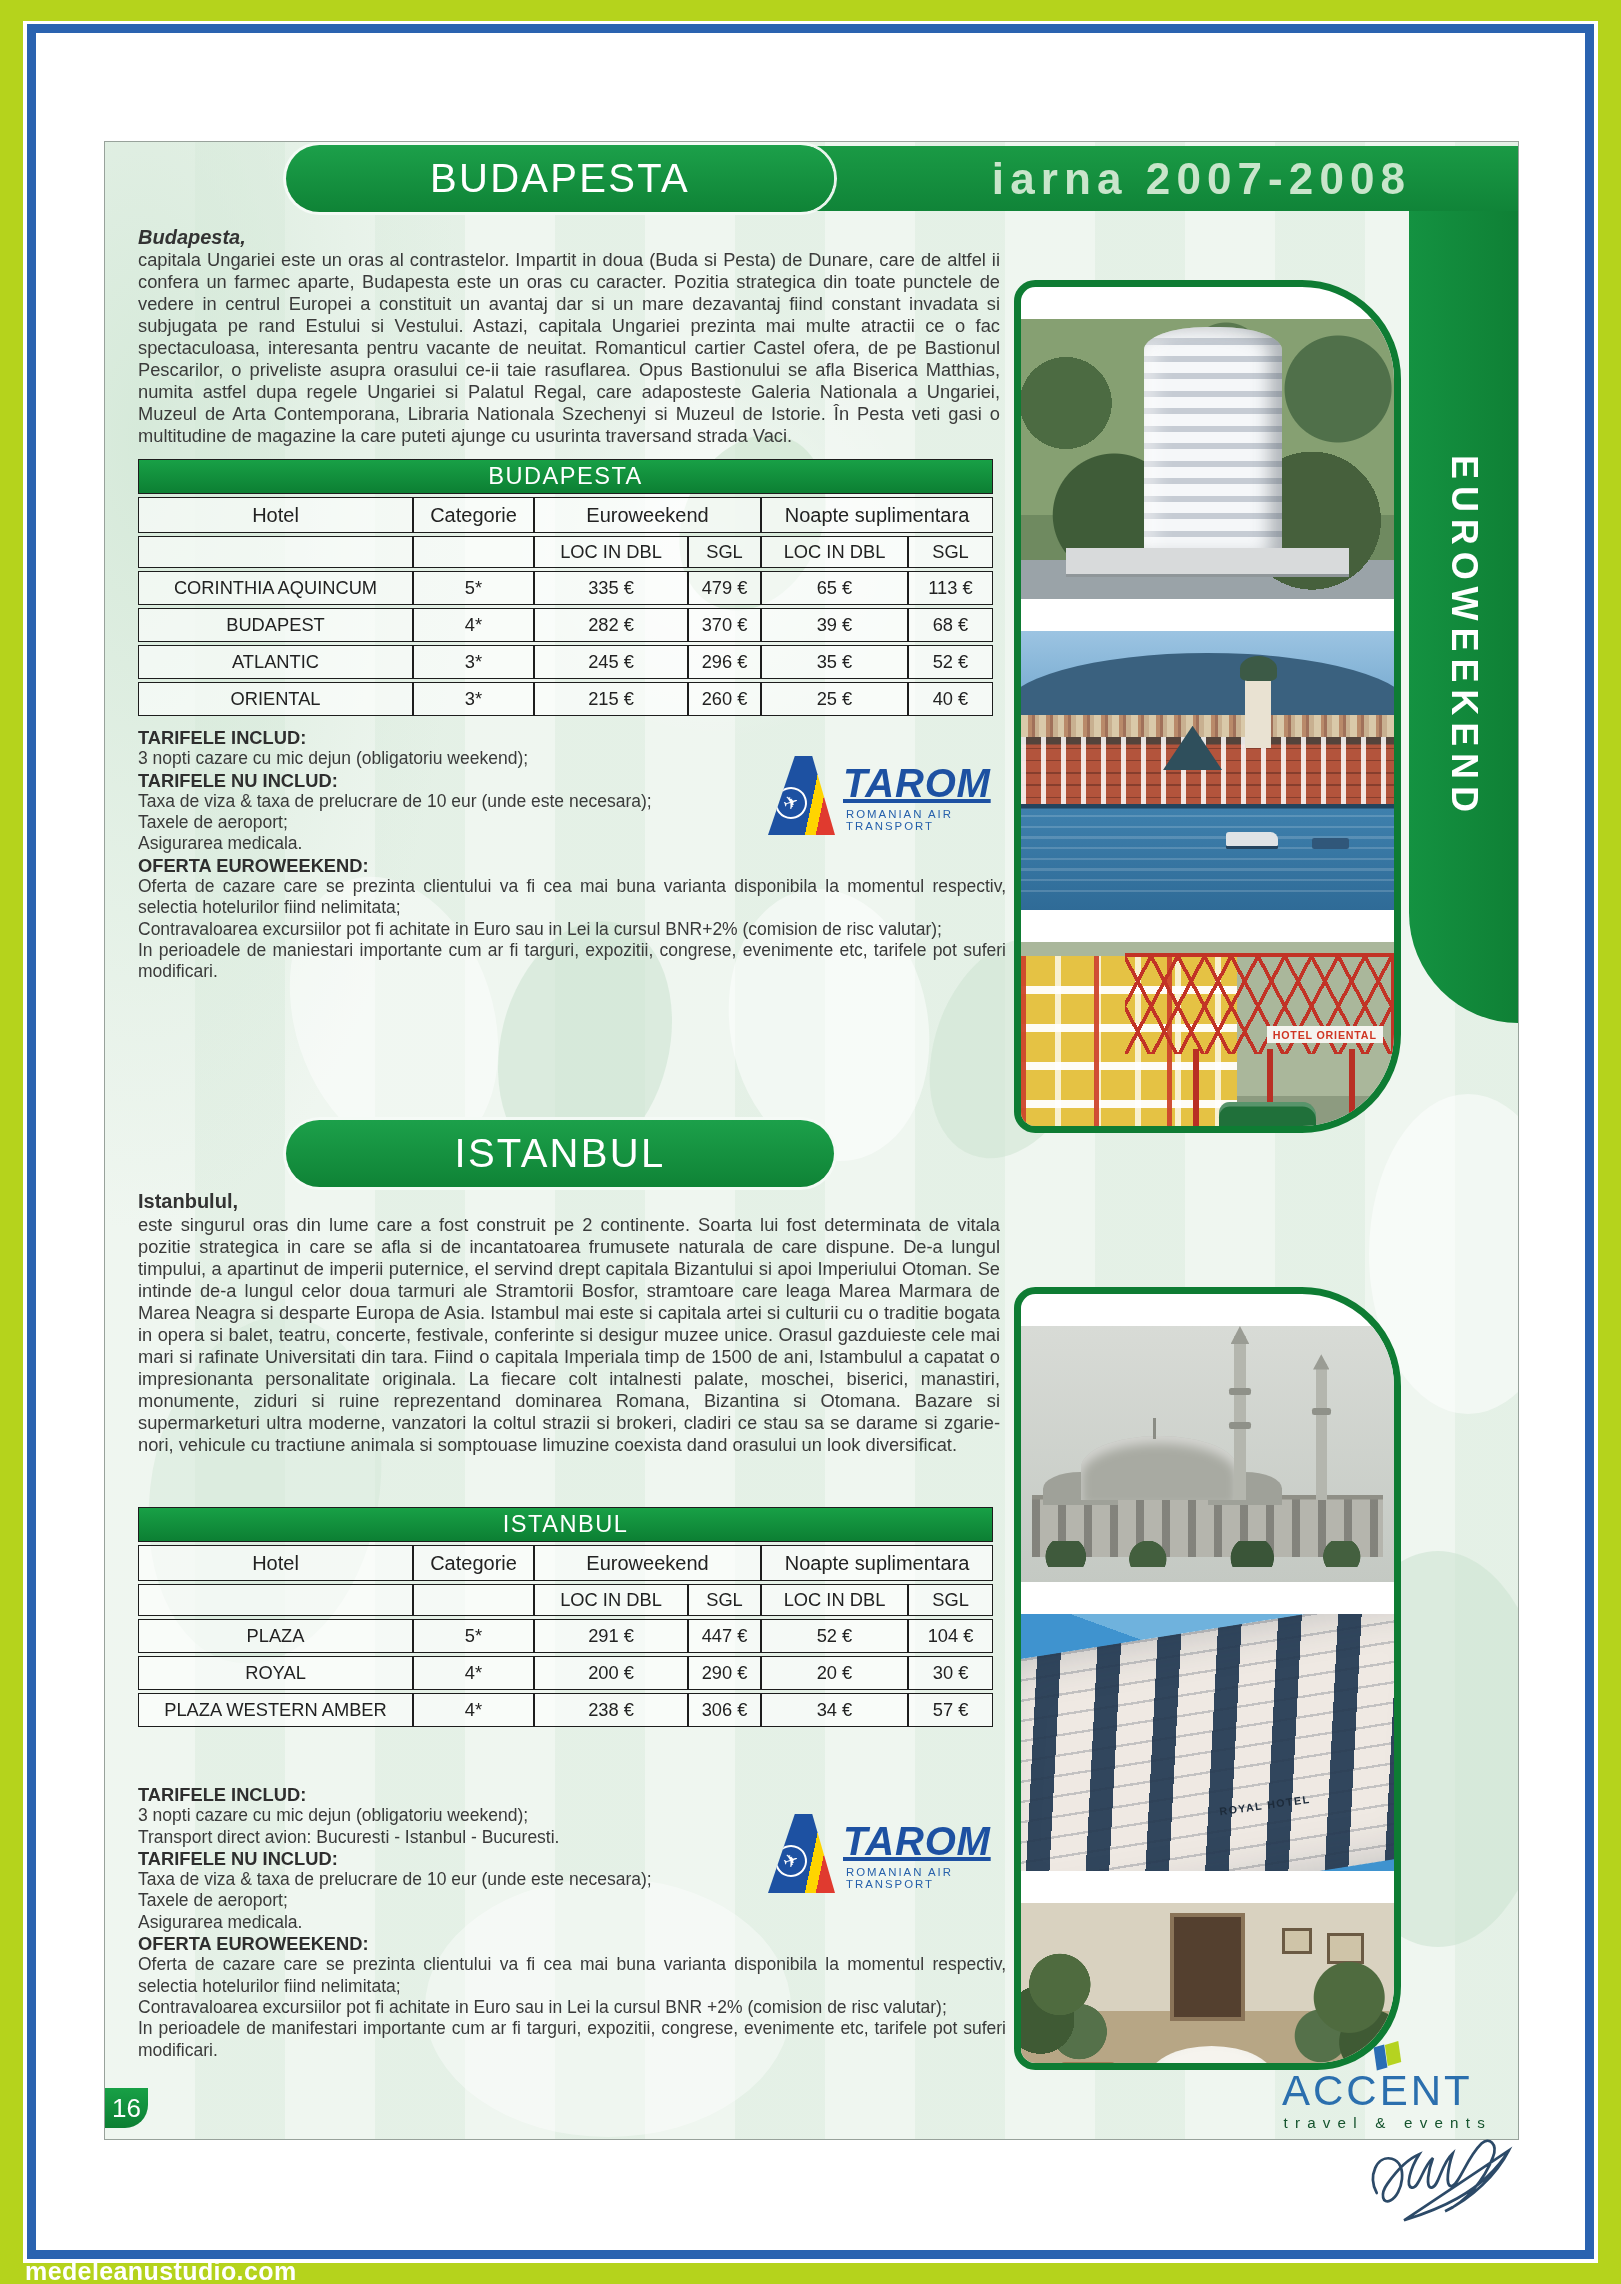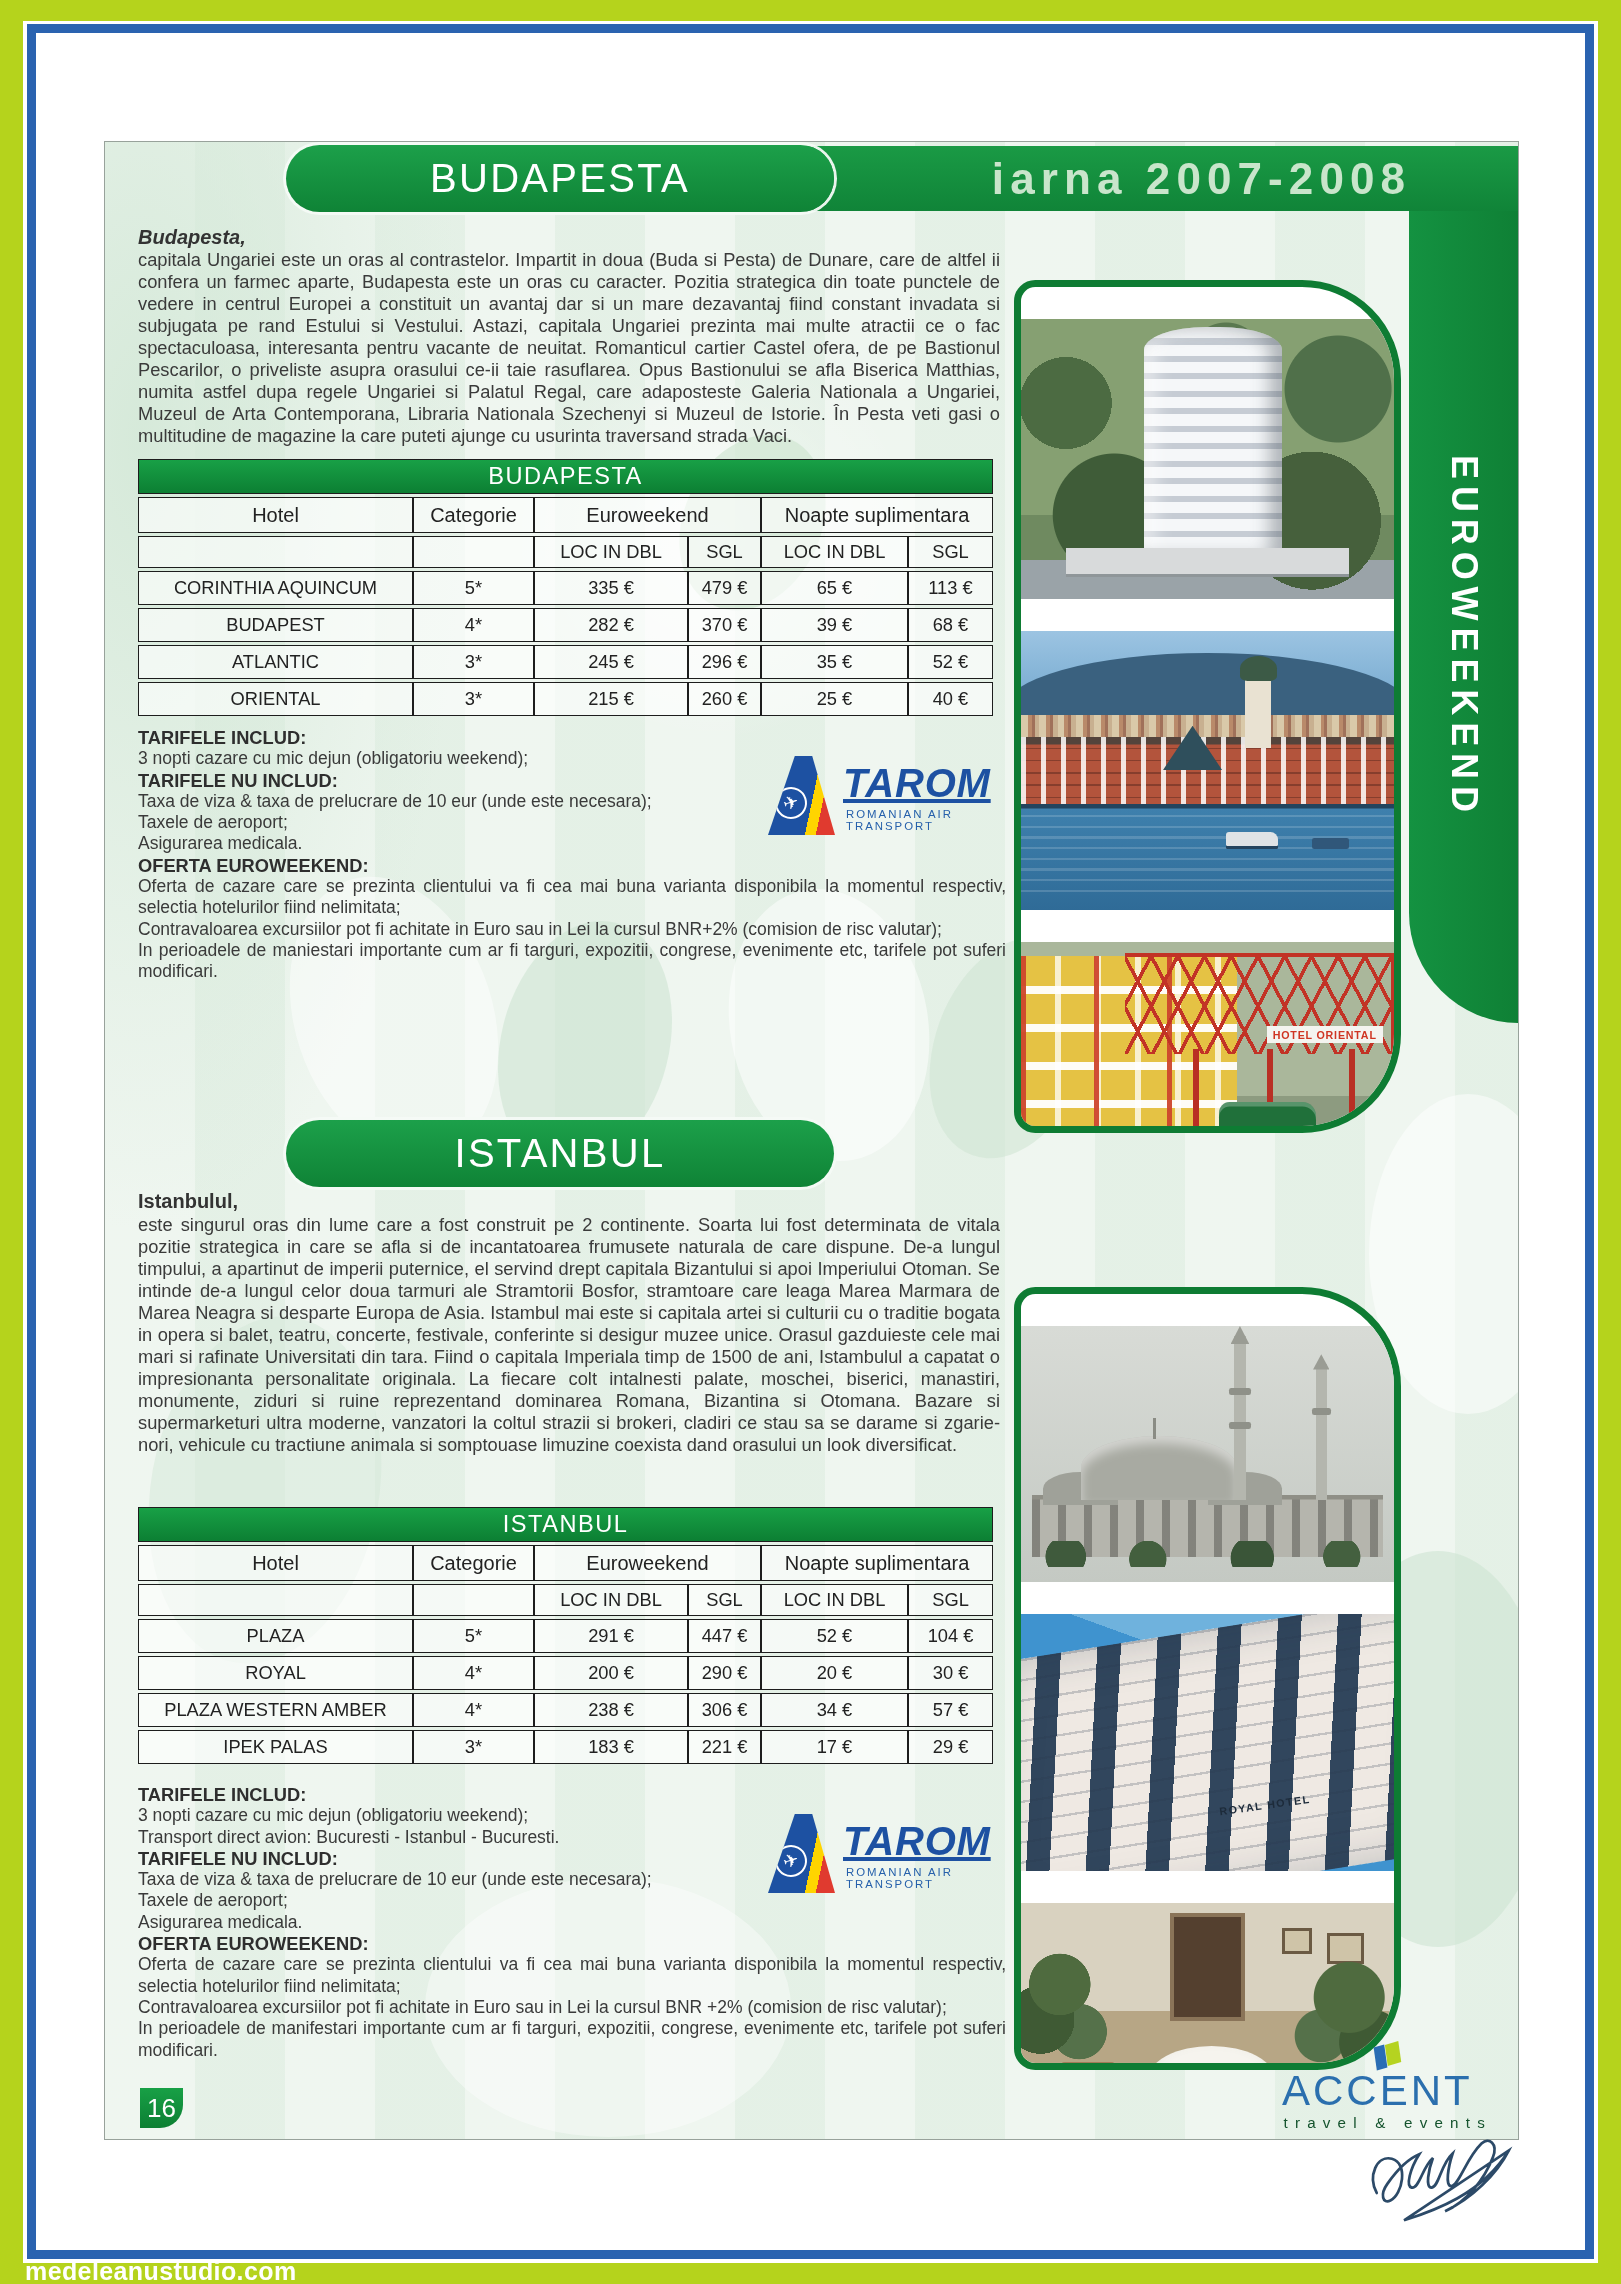--- a/index.html
+++ b/index.html
@@ -78,21 +78,21 @@
   .tarom-circle { position:absolute; left:6.9px; top:30.5px; width:32px; height:32px; border:2.3px solid #fff;
                   border-radius:50%; color:#fff; display:flex; align-items:center; justify-content:center;
                   font-size:18.3px; transform:rotate(-18deg); }
   .tarom-name { position:absolute; left:75px; top:4.6px; font-size:40px; font-weight:bold; font-style:italic;
                 color:#1d51a2; letter-spacing:0.8px;text-decoration:underline; }
   .tarom-sub { position:absolute; left:78px; top:52px; font-size:11.4px; color:#2660ab; letter-spacing:2px; }
 
   
   .page-num { position:absolute; left:0; top:1946px; width:43px; height:40px;
               background:linear-gradient(180deg,#18a046,#0c7f33); border-radius:0 0 23px 0;
-              color:#fff; font-size:26px; display:flex; align-items:center; justify-content:center;margin-left:35px; }
+              color:#fff; font-size:26px; display:flex; align-items:center; justify-content:center; }
 
   
   .accent { position:absolute; left:1177px; top:1902px; width:198px; }
   .accent-flags { position:absolute; left:93px; top:-1.5px; width:38px; height:27.4px; }
   .accent-flags .f-blue { position:absolute; left:0; top:3px; width:11.4px; height:23px; background:#2a6db4; transform:rotate(-16deg) skewX(-8deg); }
   .accent-flags .f-lime { position:absolute; left:10.7px; top:0; width:13.7px; height:20.6px; background:#b5d320; transform:rotate(-16deg) skewX(-8deg); }
   .accent-name { position:absolute; left:0; top:23px; font-size:42px; color:#2b6fae; letter-spacing:3px; }
   .accent-sub { position:absolute; left:1.5px; top:70px; font-size:15.2px; color:#14532d; letter-spacing:7.2px; white-space:nowrap; }
 
   .signature { position:absolute; left:1360px; top:2120px; width:161px; height:114px; z-index:5; }
@@ -458,28 +458,20 @@
           <td>30 €</td>
         </tr>
         <tr>
           <td>PLAZA WESTERN AMBER</td>
           <td>4*</td>
           <td>238 €</td>
           <td>306 €</td>
           <td>34 €</td>
           <td>57 €</td>
         </tr>
-        <tr>
-          <td>IPEK PALAS</td>
-          <td>3*</td>
-          <td>183 €</td>
-          <td>221 €</td>
-          <td>17 €</td>
-          <td>29 €</td>
-        </tr>
       </tbody>
   </table>
 
   <div class="tariffs" style="top:1642px;">
     <div class="t-bold">TARIFELE INCLUD:</div>
     <div>
         <div class="t-line">3 nopti cazare cu mic dejun (obligatoriu weekend);</div>
         <div class="t-line">Transport direct avion: Bucuresti - Istanbul - Bucuresti.</div>
       </div>
     <div class="t-bold">TARIFELE NU INCLUD:</div>

